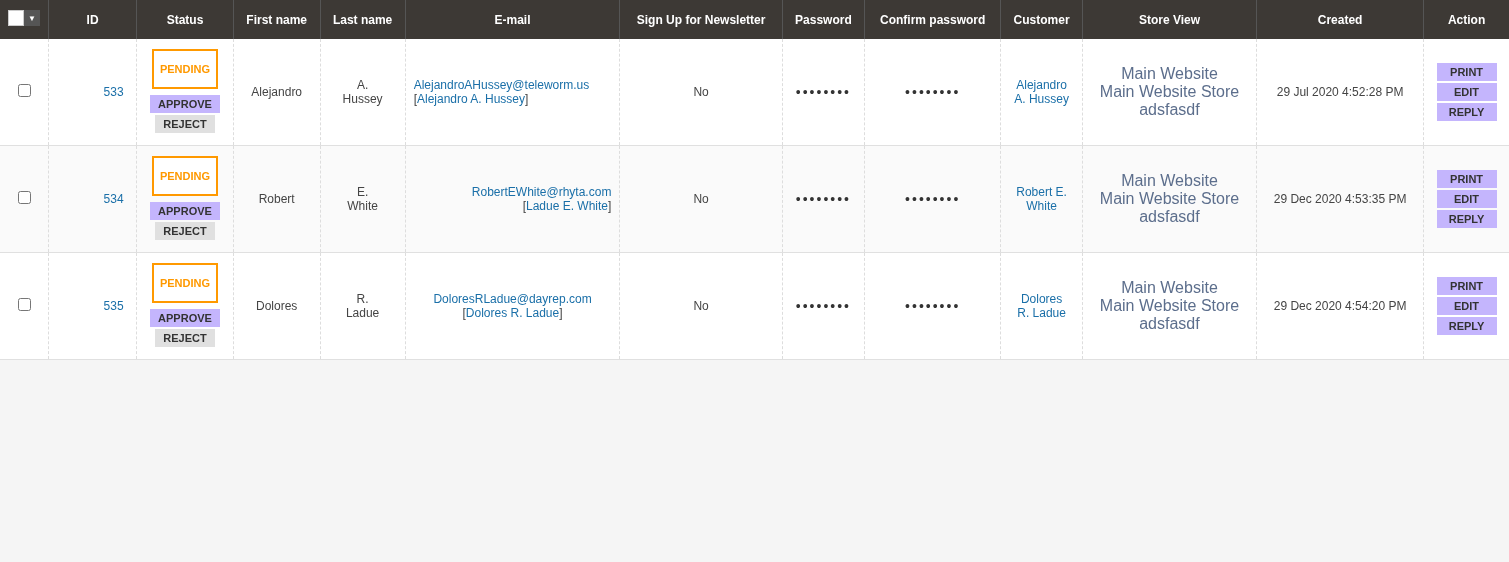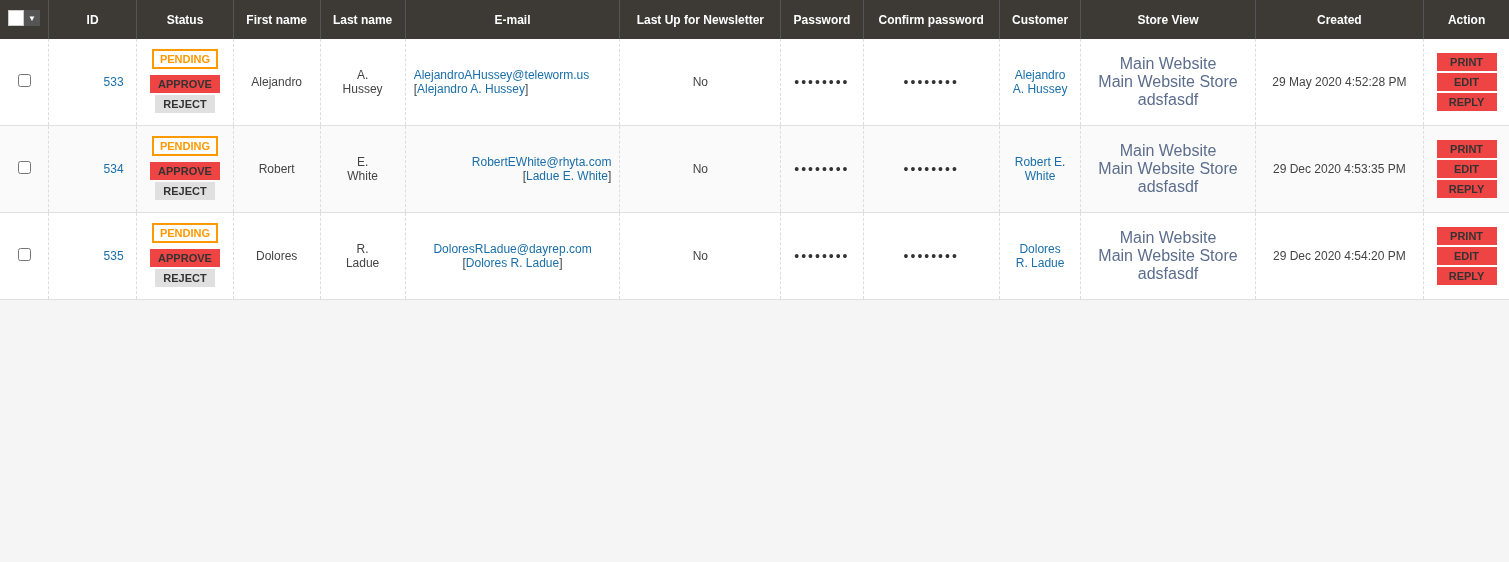--- a/index.html
+++ b/index.html
@@ -63,37 +63,37 @@
 
     .id-link { color: #1a6fa8; text-decoration: none; margin-left: 42px; }
 
     .status-badge {
       display: inline-block;
       background: #fff;
       border: 2px solid #f90;
       color: #f90;
       font-weight: bold;
       font-size: 11px;
-      padding: 2px 6px;
+      padding: 12px 6px;
       margin-bottom: 4px;
     }
 
     .btn {
       display: block;
       margin: 2px auto;
       padding: 3px 8px;
       font-size: 11px;
       font-weight: bold;
       border: none;
       cursor: pointer;
       min-width: 60px;
       text-align: center;
     }
     .btn-approve {
-      background: #ef4444;
+      background: #c4b5fd;
       color: #333;
     }
     .btn-reject {
       background: #e0e0e0;
       color: #333;
     }
 
     .customer-link { color: #1a6fa8; text-decoration: none; }
 
     .email-link { color: #1a6fa8; text-decoration: none; }
@@ -114,21 +114,21 @@
         <div class="header-checkbox">
           <div class="header-checkbox-box"></div>
           <div class="header-dropdown-arrow">▼</div>
         </div>
       </th>
       <th>ID</th>
       <th>Status</th>
       <th>First name</th>
       <th>Last name</th>
       <th>E-mail</th>
-      <th>Last Up for Newsletter</th>
+      <th>Sign Up for Newsletter</th>
       <th>Password</th>
       <th>Confirm password</th>
       <th>Customer</th>
       <th>Store View</th>
       <th>Created</th>
       <th>Action</th>
     </tr>
   </thead>
   <tbody id="table-body">
   <tr>
@@ -155,21 +155,21 @@
     </td>
     <td>
       <span class="password-dots">••••••••</span>
     </td>
     <td>
       <a href="#" class="customer-link">Alejandro<br>A. Hussey</a>
     </td>
     <td>
       <span class="store-view-cell">Main Website<br>Main Website Store<br>adsfasdf</span>
     </td>
-    <td>29 May 2020 4:52:28 PM</td>
+    <td>29 Jul 2020 4:52:28 PM</td>
     <td>
       <button class="btn btn-approve">PRINT</button>
       <button class="btn btn-approve">EDIT</button>
       <button class="btn btn-approve">REPLY</button>
     </td>
   </tr>
       <tr>
     <td class="checkbox-cell">
       <input type="checkbox" style="">
     </td>

